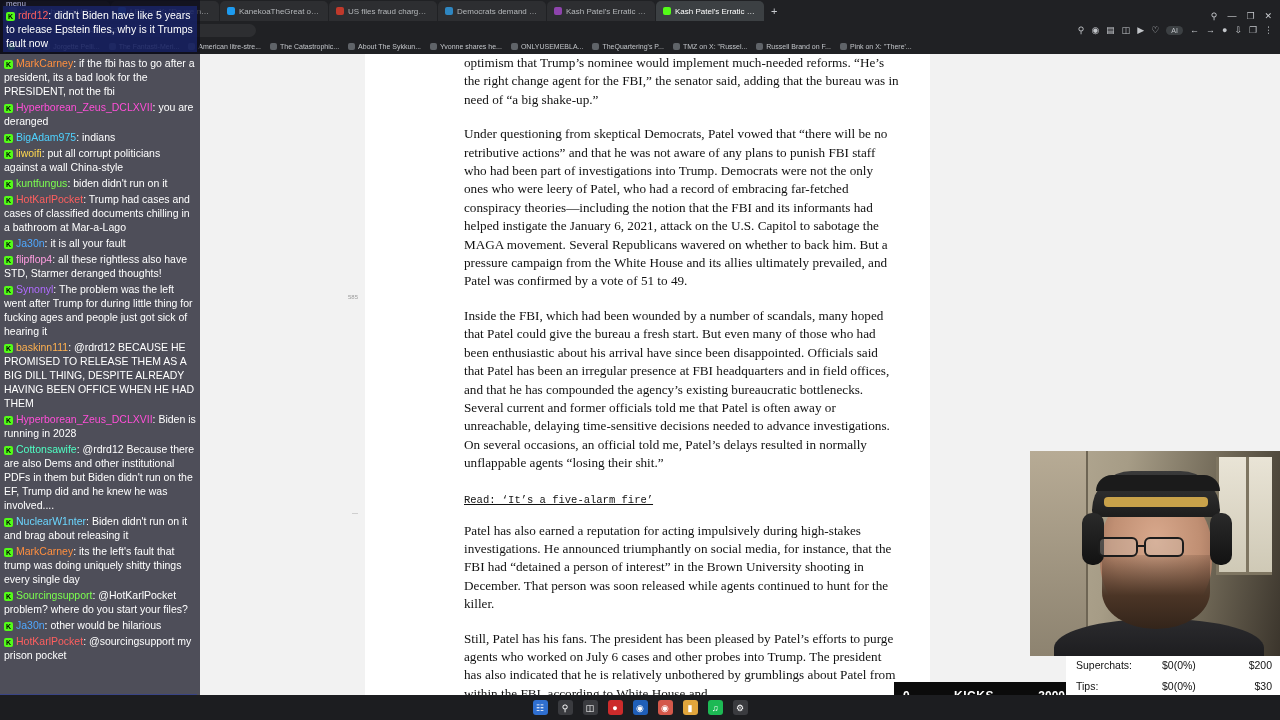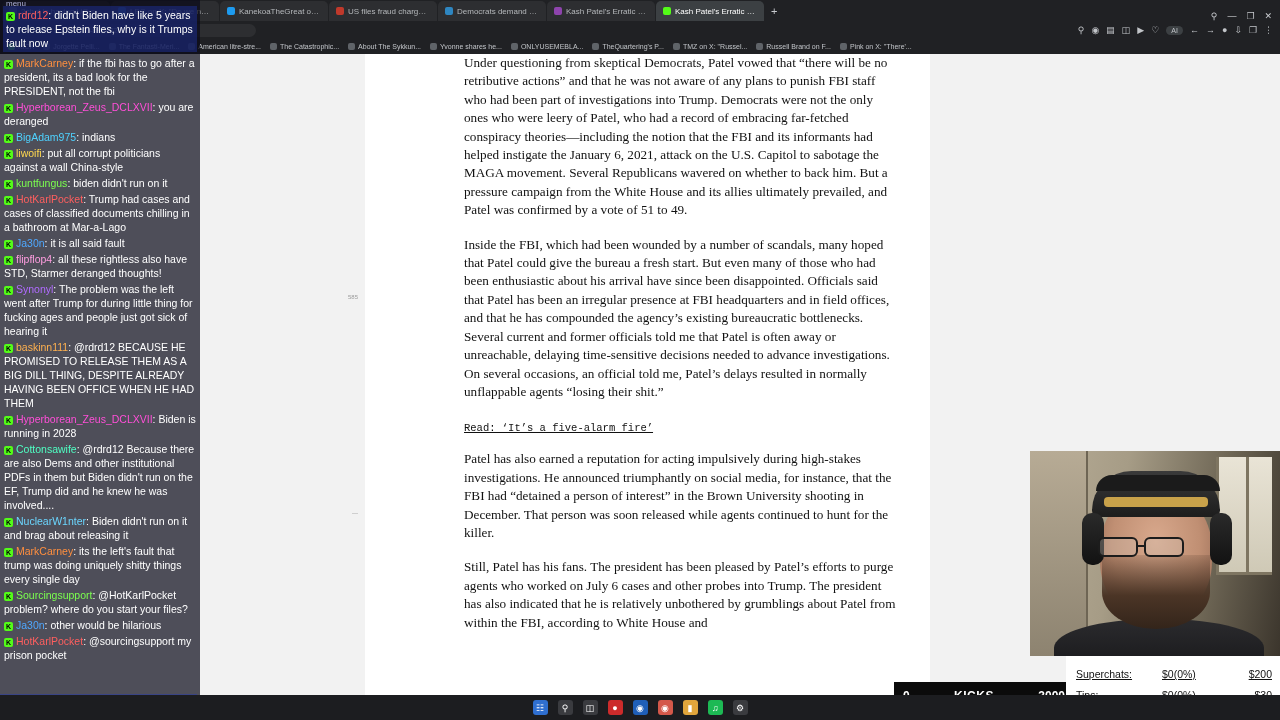--- a/index.html
+++ b/index.html
@@ -165,21 +165,21 @@
     border-radius: 48% 48% 0 0;
     background: linear-gradient(180deg,#2b2b2e,#151517);
   }
 
   
   .stats {
     position: absolute; left: 1066px; top: 656px; width: 214px; height: 64px;
     background: #fff; color: #111; font-size: 10.5px;
     padding: 3px 8px 0 10px;
   }
-  .srow { display: flex; align-items: flex-end; height: 21px; text-decoration: underline; }
+  .srow { display: flex; align-items: flex-start; height: 21px; }
   .slabel { width: 86px; }
   .smid { width: 72px; text-align: left; }
   .sright { margin-left: auto; text-align: right; }
 
   
   .kicksbar {
     position: absolute; left: 894px; top: 682px; width: 180px; height: 27px;
     background: #0b0b0b; color: #fff;
     display: flex; align-items: center; padding: 0 9px;
     font-size: 12px; font-weight: bold;
@@ -319,20 +319,21 @@
     </div>
   </div>
 
   <div class="page">
     <div class="page-scroll-left">
       <div class="tiny-mark" style="left:148px; top:240px;">585</div>
       <div class="tiny-mark" style="left:152px; top:456px;">—</div>
     </div>
 
     <div class="article-col">
+      <p>optimism that Trump’s nominee would implement much-needed reforms. “He’s the right change agent for the FBI,” the senator said, adding that the bureau was in need of “a big shake-up.”</p>
       <p>Under questioning from skeptical Democrats, Patel vowed that “there will be no retributive actions” and that he was not aware of any plans to punish FBI staff who had been part of investigations into Trump. Democrats were not the only ones who were leery of Patel, who had a record of embracing far-fetched conspiracy theories—including the notion that the FBI and its informants had helped instigate the January 6, 2021, attack on the U.S. Capitol to sabotage the MAGA movement. Several Republicans wavered on whether to back him. But a pressure campaign from the White House and its allies ultimately prevailed, and Patel was confirmed by a vote of 51 to 49.</p>
       <p>Inside the FBI, which had been wounded by a number of scandals, many hoped that Patel could give the bureau a fresh start. But even many of those who had been enthusiastic about his arrival have since been disappointed. Officials said that Patel has been an irregular presence at FBI headquarters and in field offices, and that he has compounded the agency’s existing bureaucratic bottlenecks. Several current and former officials told me that Patel is often away or unreachable, delaying time-sensitive decisions needed to advance investigations. On several occasions, an official told me, Patel’s delays resulted in normally unflappable agents “losing their shit.”</p>
       <a class="read-link" href="#">Read: ‘It’s a five-alarm fire’</a>
       <p>Patel has also earned a reputation for acting impulsively during high-stakes investigations. He announced triumphantly on social media, for instance, that the FBI had “detained a person of interest” in the Brown University shooting in December. That person was soon released while agents continued to hunt for the killer.</p>
       <p>Still, Patel has his fans. The president has been pleased by Patel’s efforts to purge agents who worked on July 6 cases and other probes into Trump. The president has also indicated that he is relatively unbothered by grumblings about Patel from within the FBI, according to White House and</p>
     </div>
 
     <div class="page-right"></div>
   </div>
 
@@ -341,21 +342,21 @@
     <div class="chat-first">
       <span class="badge">K</span><span class="uname" style="color:#ff5f5f">rdrd12</span><span class="mtext">: </span><span class="mtext">didn't Biden have like 5 years to release Epstein files, why is it Trumps fault now</span>
     </div>
 
     <div class="msg"><span class="badge">K</span><span class="uname" style="color:#ff8f3f">MarkCarney</span><span class="mtext">: </span><span class="mtext">if the fbi has to go after a president, its a bad look for the PRESIDENT, not the fbi</span></div>
     <div class="msg"><span class="badge">K</span><span class="uname" style="color:#ff4fd8">Hyperborean_Zeus_DCLXVII</span><span class="mtext">: </span><span class="mtext">you are deranged</span></div>
     <div class="msg"><span class="badge">K</span><span class="uname" style="color:#4fd2ff">BigAdam975</span><span class="mtext">: </span><span class="mtext">indians</span></div>
     <div class="msg"><span class="badge">K</span><span class="uname" style="color:#ffd84f">liwoifi</span><span class="mtext">: </span><span class="mtext">put all corrupt politicians against a wall China-style</span></div>
     <div class="msg"><span class="badge">K</span><span class="uname" style="color:#7bff4f">kuntfungus</span><span class="mtext">: </span><span class="mtext">biden didn't run on it</span></div>
     <div class="msg"><span class="badge">K</span><span class="uname" style="color:#ff5f5f">HotKarlPocket</span><span class="mtext">: </span><span class="mtext">Trump had cases and cases of classified documents chilling in a bathroom at Mar-a-Lago</span></div>
-    <div class="msg"><span class="badge">K</span><span class="uname" style="color:#4fa8ff">Ja30n</span><span class="mtext">: </span><span class="mtext">it is all said fault</span></div>
+    <div class="msg"><span class="badge">K</span><span class="uname" style="color:#4fa8ff">Ja30n</span><span class="mtext">: </span><span class="mtext">it is all your fault</span></div>
     <div class="msg"><span class="badge">K</span><span class="uname" style="color:#ff9de0">flipflop4</span><span class="mtext">: </span><span class="mtext">all these rightless also have STD, Starmer deranged thoughts!</span></div>
     <div class="msg"><span class="badge">K</span><span class="uname" style="color:#b06bff">Synonyl</span><span class="mtext">: </span><span class="mtext">The problem was the left went after Trump for during little thing for fucking ages and people just got sick of hearing it</span></div>
     <div class="msg"><span class="badge">K</span><span class="uname" style="color:#ffb14f">baskinn111</span><span class="mtext">: </span><span class="mtext">@rdrd12 BECAUSE HE PROMISED TO RELEASE THEM AS A BIG DILL THING, DESPITE ALREADY HAVING BEEN OFFICE WHEN HE HAD THEM</span></div>
     <div class="msg"><span class="badge">K</span><span class="uname" style="color:#ff4fd8">Hyperborean_Zeus_DCLXVII</span><span class="mtext">: </span><span class="mtext">Biden is running in 2028</span></div>
     <div class="msg"><span class="badge">K</span><span class="uname" style="color:#4fffc3">Cottonsawife</span><span class="mtext">: </span><span class="mtext">@rdrd12 Because there are also Dems and other institutional PDFs in them but Biden didn't run on the EF, Trump did and he knew he was involved....</span></div>
     <div class="msg"><span class="badge">K</span><span class="uname" style="color:#6bd6ff">NuclearW1nter</span><span class="mtext">: </span><span class="mtext">Biden didn't run on it and brag about releasing it</span></div>
     <div class="msg"><span class="badge">K</span><span class="uname" style="color:#ff8f3f">MarkCarney</span><span class="mtext">: </span><span class="mtext">its the left's fault that trump was doing uniquely shitty things every single day</span></div>
     <div class="msg"><span class="badge">K</span><span class="uname" style="color:#7bff4f">Sourcingsupport</span><span class="mtext">: </span><span class="mtext">@HotKarlPocket problem? where do you start your files?</span></div>
     <div class="msg"><span class="badge">K</span><span class="uname" style="color:#4fa8ff">Ja30n</span><span class="mtext">: </span><span class="mtext">other would be hilarious</span></div>
     <div class="msg"><span class="badge">K</span><span class="uname" style="color:#ff5f5f">HotKarlPocket</span><span class="mtext">: </span><span class="mtext">@sourcingsupport my prison pocket</span></div>

